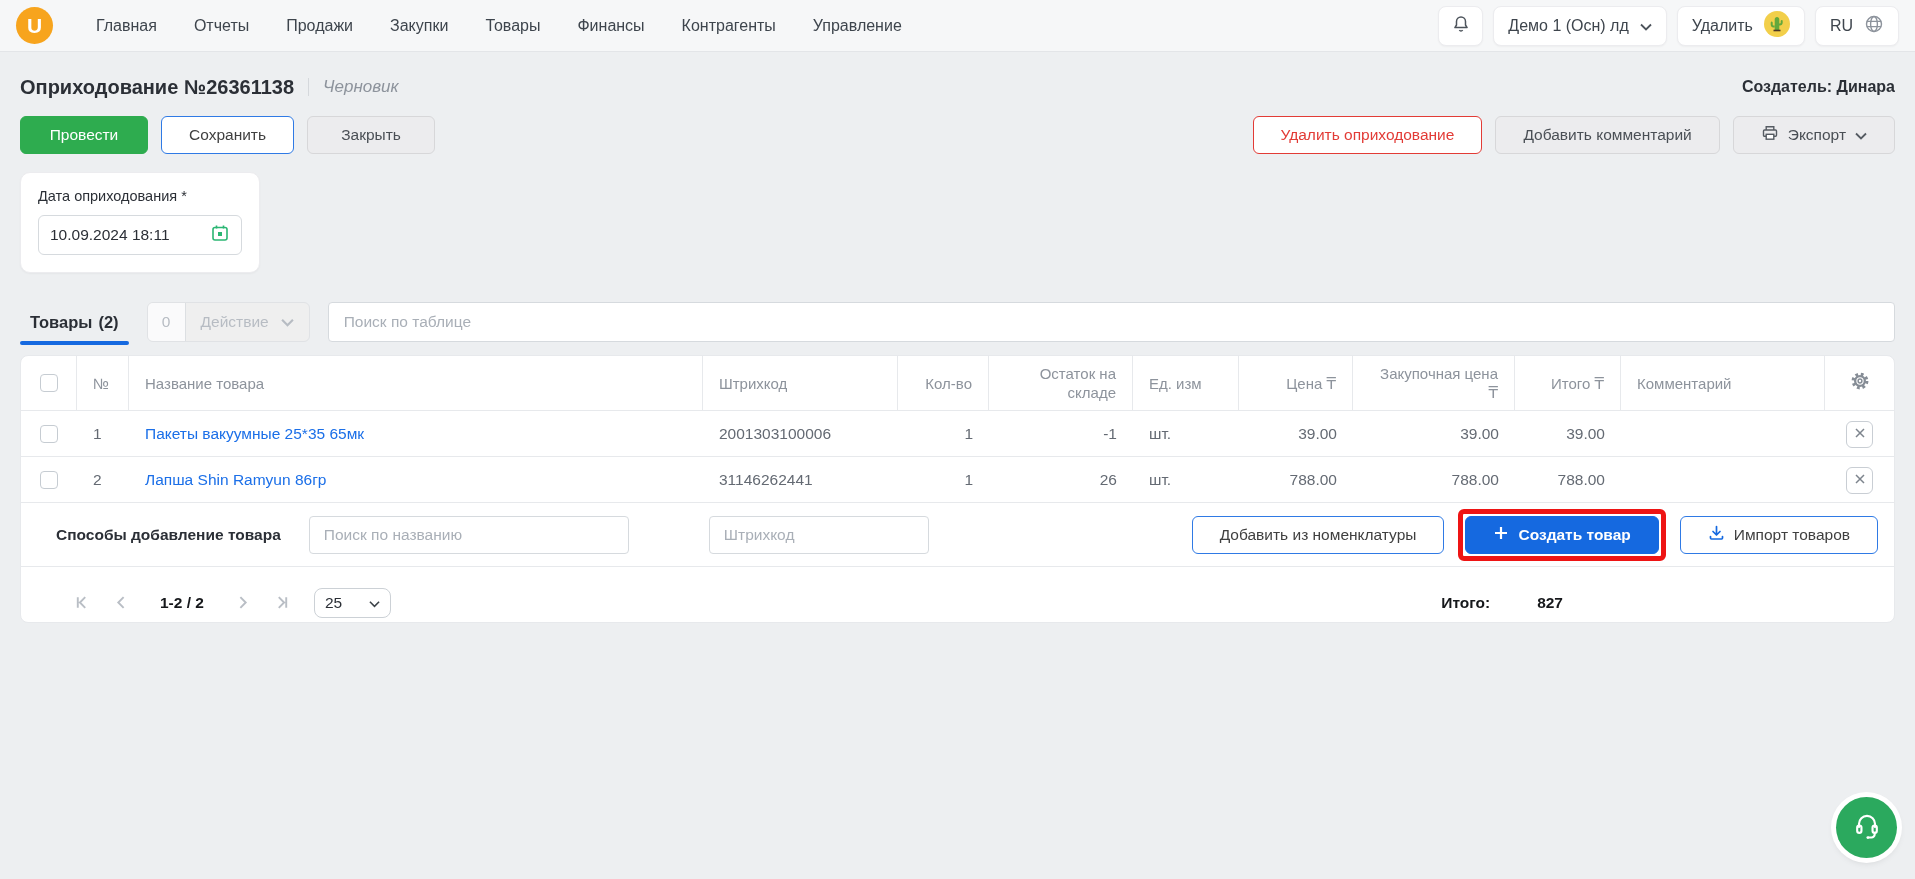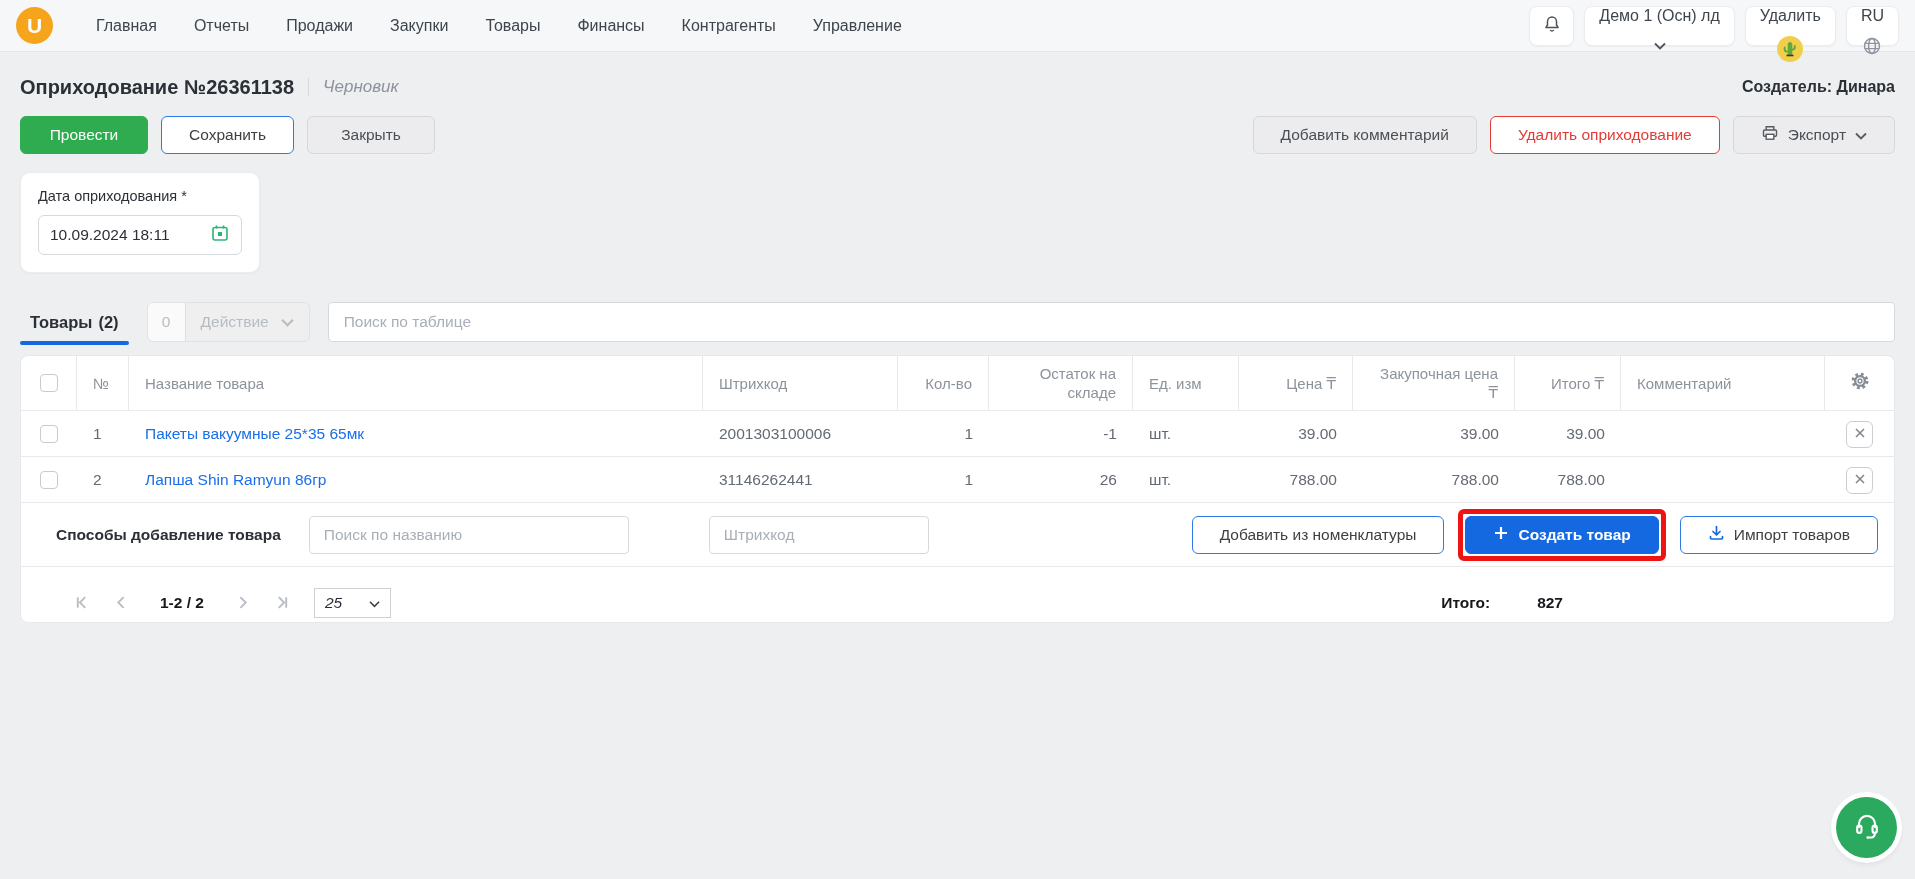--- a/index.html
+++ b/index.html
@@ -11,21 +11,21 @@
   
   .topbar{height:52px;background:#f6f7f8;border-bottom:1px solid #e3e5e8;
     display:flex;align-items:center;padding:0 16px;}
   .logo{width:37px;height:37px;border-radius:50%;background:#f7a41d;color:#fff;
     font-weight:bold;font-size:21px;display:flex;align-items:center;justify-content:center;cursor:pointer;}
   .nav{display:flex;gap:37px;margin-left:43px;}
   .nav span{font-size:16px;color:#3e454d;cursor:pointer;}
   .top-right{margin-left:auto;display:flex;gap:10px;align-items:center;}
   .top-box{background:#fff;border:1px solid #ececef;border-radius:8px;height:40px;
     display:flex;align-items:center;gap:11px;padding:0 14px;font-size:16px;color:#3e454d;
-    box-shadow:0 1px 2px rgba(0,0,0,.04);cursor:pointer;flex-direction:column;}
+    box-shadow:0 1px 2px rgba(0,0,0,.04);cursor:pointer;}
   .top-box.icon-only{width:45px;justify-content:center;padding:0;}
   
   .main{padding:22px 20px 0 20px;}
   .title-row{display:flex;align-items:center;height:26px;}
   .page-title{font-size:20px;font-weight:bold;color:#2b2f36;}
   .vsep{width:1px;height:18px;background:#d5d8dc;margin:0 14px;}
   .status{font-size:17px;font-style:italic;color:#8d939c;}
   .creator{margin-left:auto;font-size:16px;font-weight:600;color:#2b2f36;}
   .actions-row{display:flex;gap:13px;margin-top:16px;align-items:center;}
   .btn{height:38px;border-radius:6px;font-size:15.5px;padding:0 27px;display:inline-flex;
@@ -83,23 +83,23 @@
   .inp-name{width:320px;margin-left:28px;}
   .inp-barcode{width:220px;margin-left:80px;}
   .add-buttons{margin-left:auto;display:flex;align-items:center;gap:14px;}
   .highlight{border:5px solid #ee1414;border-radius:6px;padding:2px;display:inline-flex;}
   
   .pagin-row{display:flex;align-items:center;height:56px;border-top:1px solid #e7e9ec;padding:16px 16px 0 47px;}
   .pg-btn{background:none;border:none;cursor:pointer;display:flex;align-items:center;
     justify-content:center;width:26px;height:26px;}
   .pg-gap{width:14px;}
   .pg-range{font-size:15.5px;font-weight:bold;color:#16181b;margin:0 26px;white-space:nowrap;}
-  .pg-select{margin-left:18px;height:30px;width:77px;border:1px solid #ccd1d6;border-radius:0;
+  .pg-select{margin-left:18px;height:30px;width:77px;border:1px solid #ccd1d6;border-radius:8px;
     background:#fff;display:flex;align-items:center;justify-content:space-between;
-    padding:0 10px;font-size:15.5px;color:#2b2f36;cursor:pointer;font-style:italic;}
+    padding:0 10px;font-size:15.5px;color:#2b2f36;cursor:pointer;}
   .totals{margin-left:auto;margin-right:315px;display:flex;align-items:baseline;}
   .totals .t-label{font-size:15.5px;font-weight:bold;color:#16181b;}
   .totals .t-value{font-size:15.5px;font-weight:bold;color:#16181b;margin-left:47px;}
   
   .support-fab{position:absolute;left:1836px;top:797px;width:61px;height:61px;border-radius:50%;
     background:#2ba95e;border:none;display:flex;align-items:center;justify-content:center;
     cursor:pointer;box-shadow:0 0 0 5px #fff,0 3px 8px rgba(0,0,0,.18);}
 </style>
 </head>
 <body>
@@ -165,22 +165,22 @@
     <span class="vsep"></span>
     <span class="status">Черновик</span>
     <span class="creator">Создатель: Динара</span>
   </div>
 
   <div class="actions-row">
     <button class="btn btn-green">Провести</button>
     <button class="btn btn-blue-outline">Сохранить</button>
     <button class="btn btn-gray">Закрыть</button>
     <div class="right-actions">
+      <button class="btn btn-red-outline">Удалить оприходование</button>
       <button class="btn btn-gray">Добавить комментарий</button>
-      <button class="btn btn-red-outline">Удалить оприходование</button>
       <button class="btn btn-gray">
         <span>
           <svg width="18" height="18" viewBox="0 0 18 18" fill="none" stroke="#555b62" stroke-width="1.4">
             <path d="M5.2 6V2.8h7.6V6"></path>
               <rect x="2.5" y="6" width="13" height="6.3" rx="1"></rect>
             <rect x="5.2" y="10.3" width="7.6" height="4.9" fill="#fff"></rect>
           </svg>
         </span>
         <span>Экспорт</span>
         <span>

